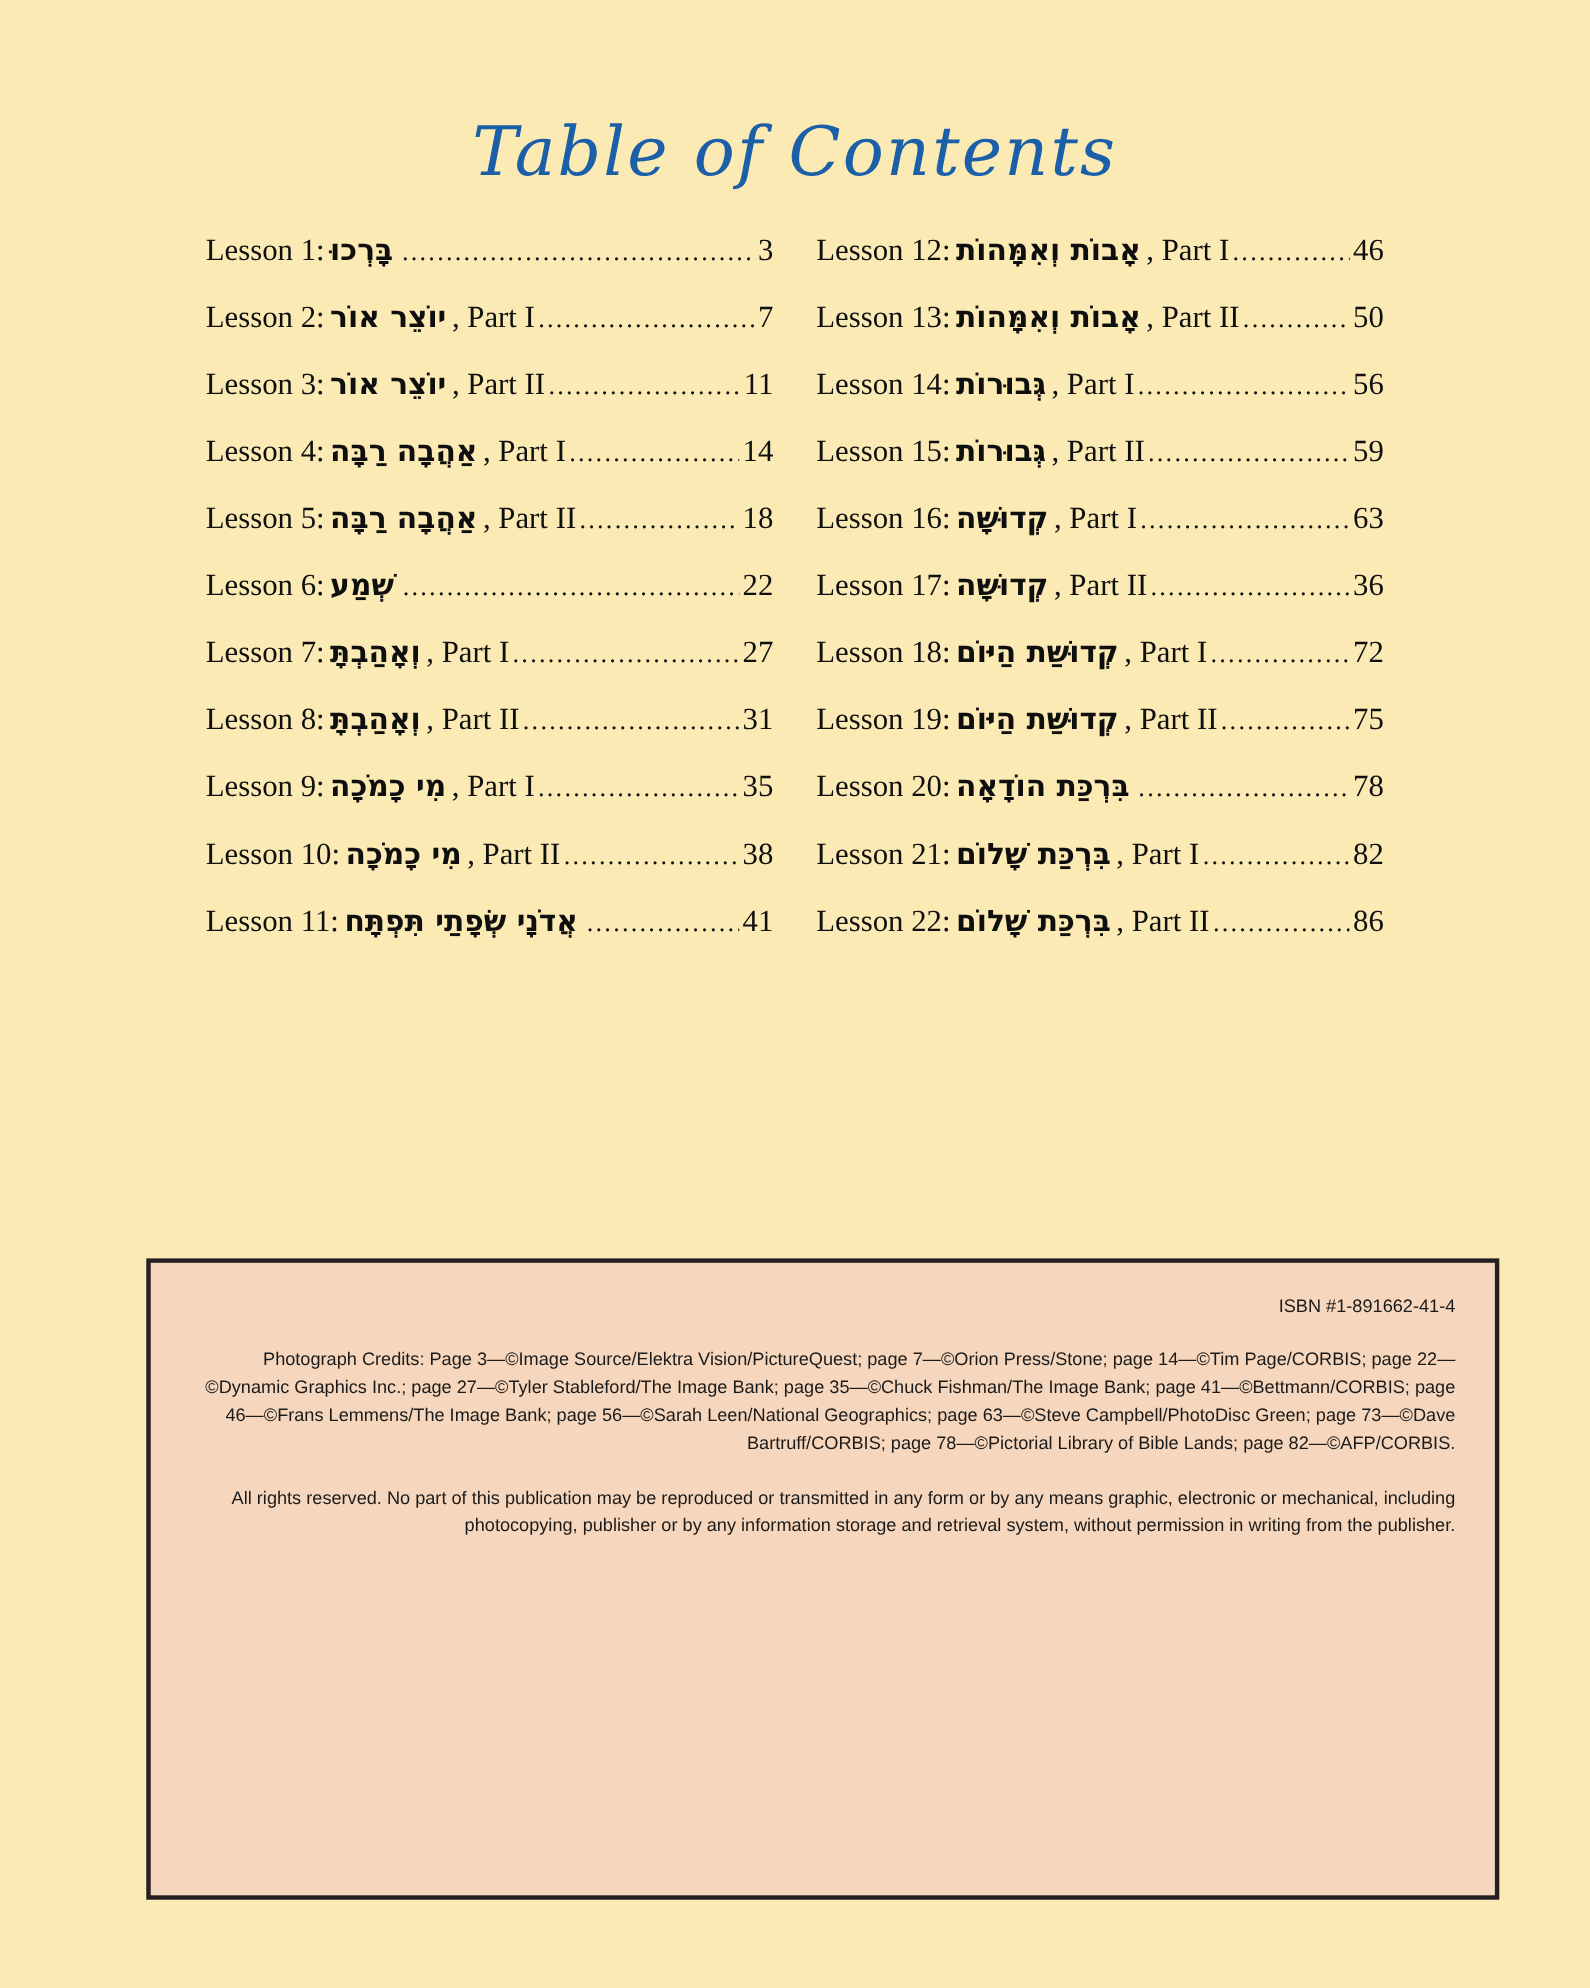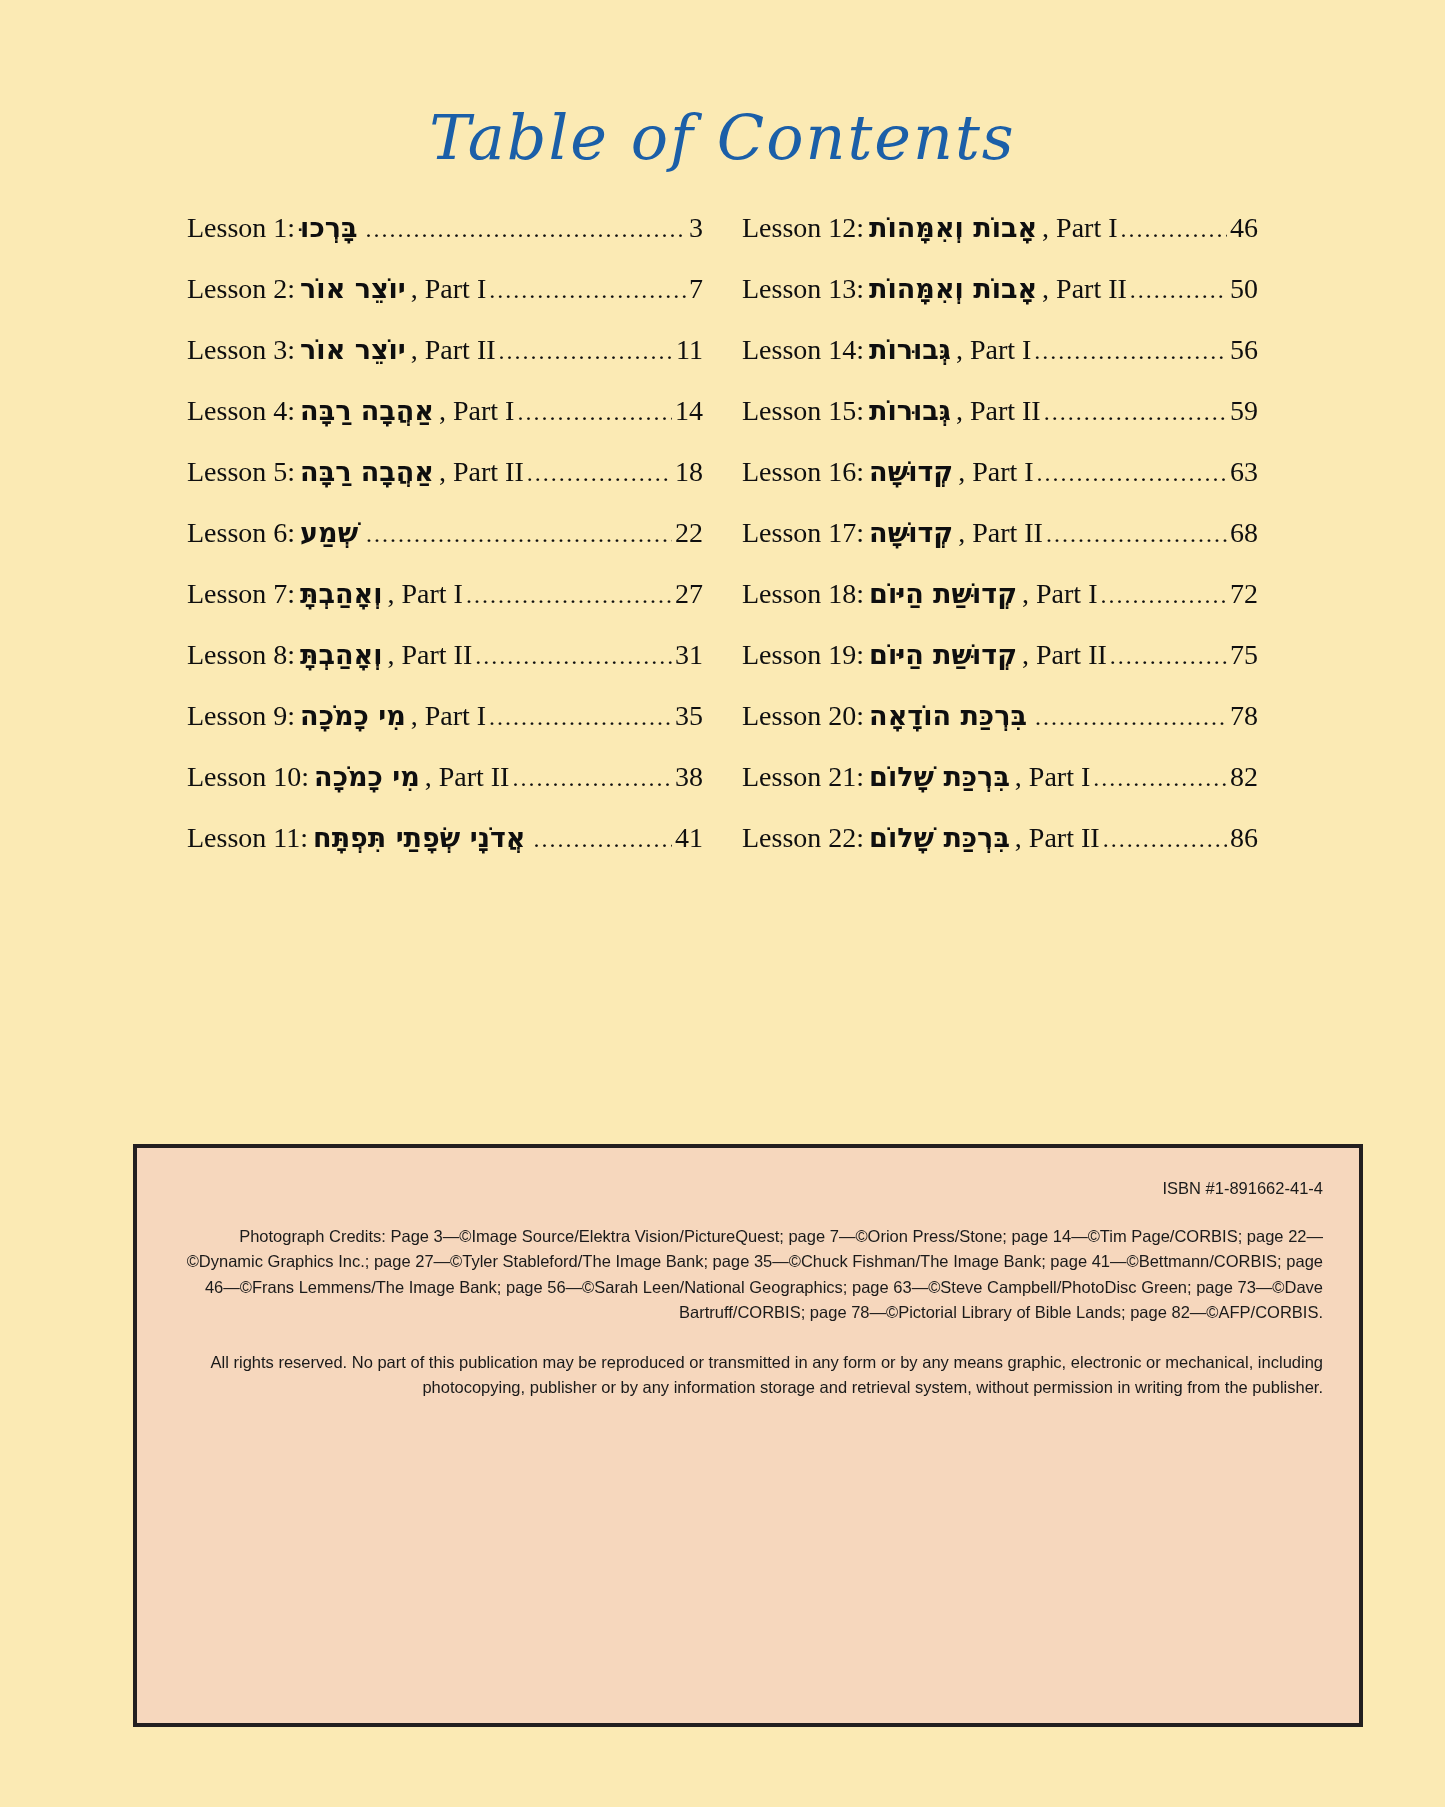--- a/index.html
+++ b/index.html
@@ -258,21 +258,21 @@
         <span class="part">, Part I</span>
         <span class="dots">.....................................................................................................</span>
         <span class="pageno">63</span>
       </div>
 
       <div class="entry">
         <span class="lesson-label">Lesson 17:</span>
         <span class="heb">קְדוּשָּׁה</span>
         <span class="part">, Part II</span>
         <span class="dots">.....................................................................................................</span>
-        <span class="pageno">68</span>
+        <span class="pageno">36</span>
       </div>
 
       <div class="entry">
         <span class="lesson-label">Lesson 18:</span>
         <span class="heb">קְדוּשַּׁת הַיּוֹם</span>
         <span class="part">, Part I</span>
         <span class="dots">.....................................................................................................</span>
         <span class="pageno">72</span>
       </div>
 

